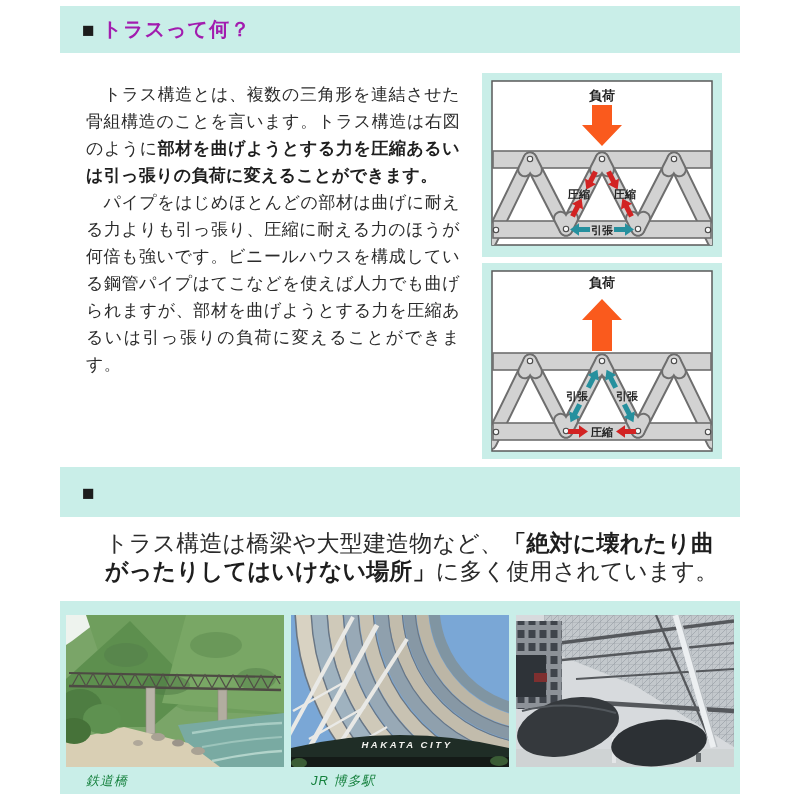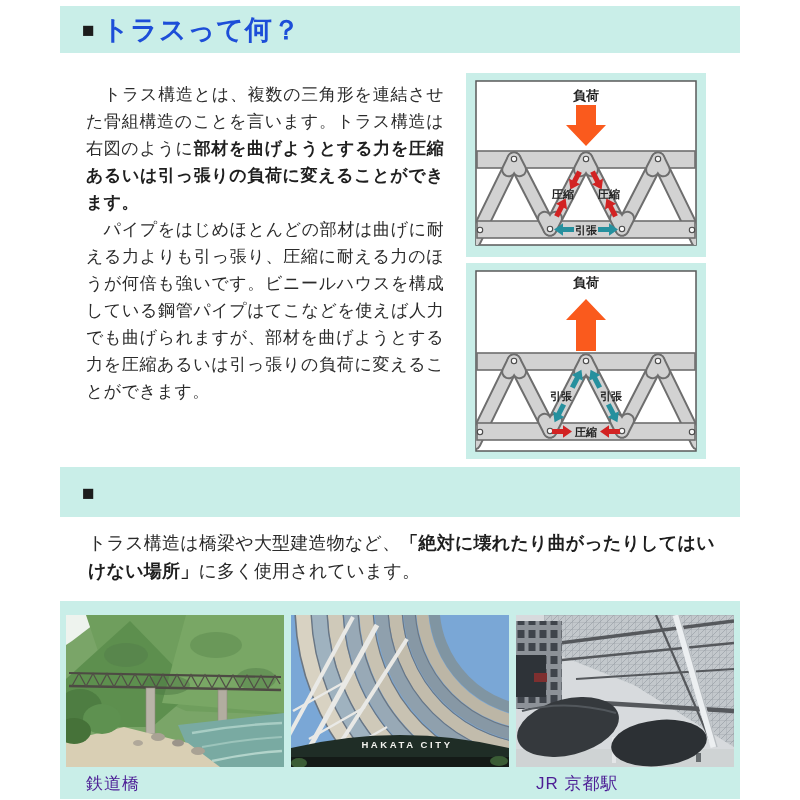--- a/index.html
+++ b/index.html
@@ -4,43 +4,43 @@
 <style>
   html,body{margin:0;padding:0;background:#ffffff;}
   body{font-family:"Liberation Sans","DejaVu Sans",sans-serif;color:#2b2b2b;}
   .page{width:800px;height:800px;margin:0 auto;background:#fff;box-sizing:border-box;padding:0 60px;overflow:hidden;}
 
   .section-bar{background:#c9eee8;height:47px;display:flex;align-items:center;padding-left:22px;box-sizing:border-box;}
   .bar1{margin-top:6px;}
   .bar2{margin-top:8px;height:50px;}
   .marker{color:#1c1c1c;font-size:21px;line-height:1;margin-right:7px;}
   .bar2 .marker{margin-right:18px;}
-  .section-title{font-size:27px;font-weight:bold;color:#1d4ed8;letter-spacing:1px;}
+  .section-title{font-size:20px;font-weight:bold;color:#a21caf;letter-spacing:1px;}
 
   .content-row{display:flex;margin-top:20px;gap:11px;}
   .text-col{width:392px;padding:8px 0 0 26px;box-sizing:content-box;}
   .text-col p{margin:0;font-size:17px;line-height:27px;letter-spacing:.3px;text-align:justify;}
   .text-col strong, .usage strong{font-weight:bold;color:#1e1e1e;}
   .spacer{flex:1;}
-  .diagram-col{width:240px;margin-right:34px;}
+  .diagram-col{width:240px;margin-right:18px;}
   .diagram-box{background:#c9eee8;}
   .diagram-box + .diagram-box{margin-top:6px;}
   .diagram-box svg{display:block;}
 
   .dlabel{font-size:11px;font-weight:bold;fill:#222;}
   .load-label{font-size:13px;font-weight:bold;fill:#222;}
 
-  .usage{margin:12px 10px 0 28px;font-size:18px;line-height:28px;letter-spacing:.2px;}
+  .usage{margin:12px 10px 0 45px;font-size:23px;line-height:28px;letter-spacing:.2px;}
   .usage p{margin:0;}
 
   .photo-strip{background:#c9eee8;margin-top:16px;padding:14px 6px 4px 6px;box-sizing:border-box;}
   .photo-row{display:flex;justify-content:space-between;}
-  .photo-fig{margin:0;width:218px;}
+  .photo-fig{margin:0;width:218px;font-style:italic;}
   .photo-fig svg{display:block;width:218px;height:152px;}
-  .photo-caption{font-size:17px;color:#4c1d95;margin-top:5px;padding-left:20px;letter-spacing:1px;}
+  .photo-caption{font-size:13px;color:#15803d;margin-top:5px;padding-left:20px;letter-spacing:1px;}
 </style>
 </head>
 <body>
 
 <div class="page">
 
   <div class="section-bar bar1">
     <span class="marker">■</span>
     <span class="section-title">トラスって何？</span>
   </div>
@@ -310,20 +310,21 @@
             <line x1="18" y1="124" x2="74" y2="92" stroke-width="2.5"></line>
             <line x1="40" y1="144" x2="96" y2="112" stroke-width="2.5"></line>
           </g>
 
           <path d="M-4,134 Q109,106 222,134 L222,152 L-4,152 Z" fill="#1f2d26"></path>
           <rect x="0" y="142" width="218" height="10" fill="#141a17"></rect>
           <text x="116" y="133" text-anchor="middle" fill="#f2f2ee" font-size="9.5" letter-spacing="2.6" font-weight="bold">HAKATA CITY</text>
           <ellipse cx="8" cy="148" rx="8" ry="5" fill="#3a5c35"></ellipse>
           <ellipse cx="208" cy="146" rx="9" ry="5" fill="#3a5c35"></ellipse>
         </svg>
+        <figcaption class="photo-caption">JR 博多駅</figcaption>
       </figure>
 
       <figure class="photo-fig">
         <svg viewBox="0 0 218 152">
           <defs>
             <pattern id="lattice" width="7" height="7" patternUnits="userSpaceOnUse">
               <path d="M0,0 H7 M0,0 V7 M0,7 L7,0" stroke="#9aa0a6" stroke-width="0.7" fill="none"></path>
             </pattern>
             <pattern id="windows" width="11" height="13" patternUnits="userSpaceOnUse">
               <rect width="11" height="13" fill="#8d9298"></rect>
@@ -351,19 +352,18 @@
           <rect x="0" y="134" width="218" height="18" fill="#cfd3d4"></rect>
           <rect x="120" y="116" width="5" height="32" fill="#e9ebec"></rect>
           <rect x="96" y="122" width="4" height="26" fill="#e4e6e8"></rect>
           <rect x="150" y="136" width="6" height="11" fill="#a4453d"></rect>
           <rect x="180" y="138" width="5" height="9" fill="#666b6e"></rect>
 
           <ellipse cx="52" cy="112" rx="52" ry="28" fill="#35393d" transform="rotate(-14 52 112)"></ellipse>
           <ellipse cx="143" cy="128" rx="48" ry="23" fill="#2c3034" transform="rotate(-6 143 128)"></ellipse>
           <path d="M6,96 Q50,84 100,98" stroke="#52575c" stroke-width="2" fill="none"></path>
         </svg>
-        <figcaption class="photo-caption">JR 京都駅</figcaption>
       </figure>
 
     </div>
   </div>
 
 </div>
 
 </body></html>

